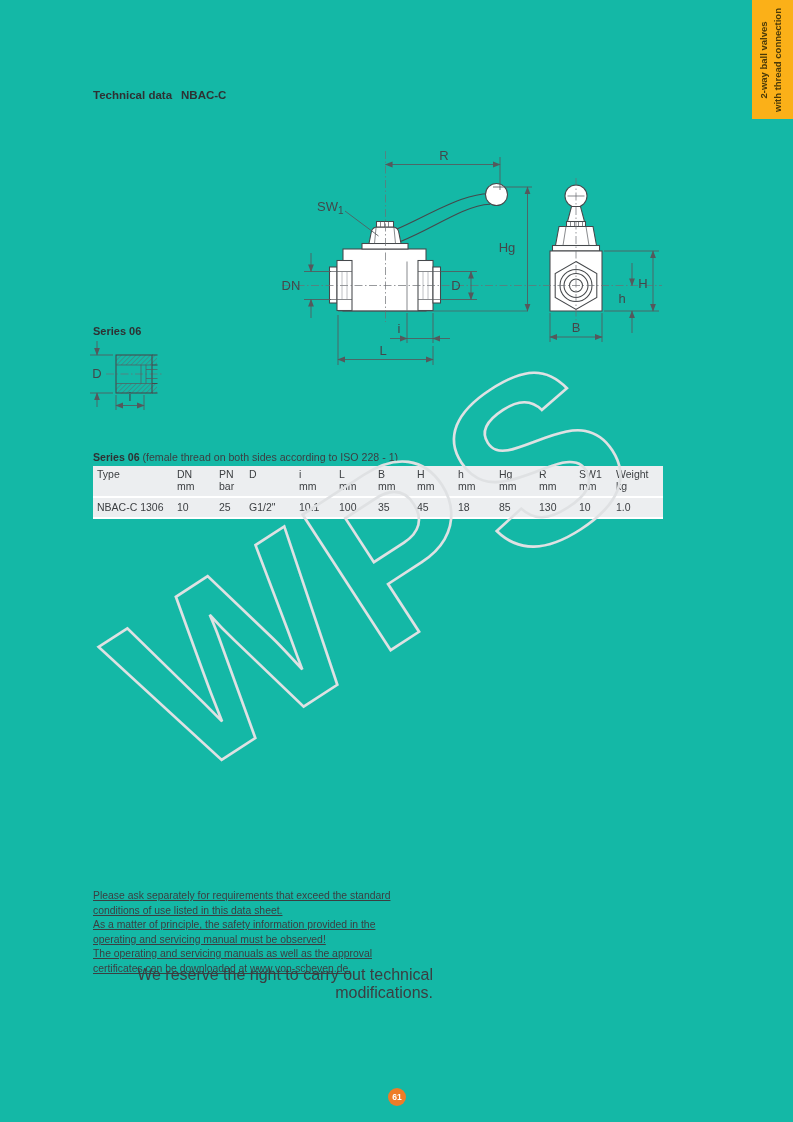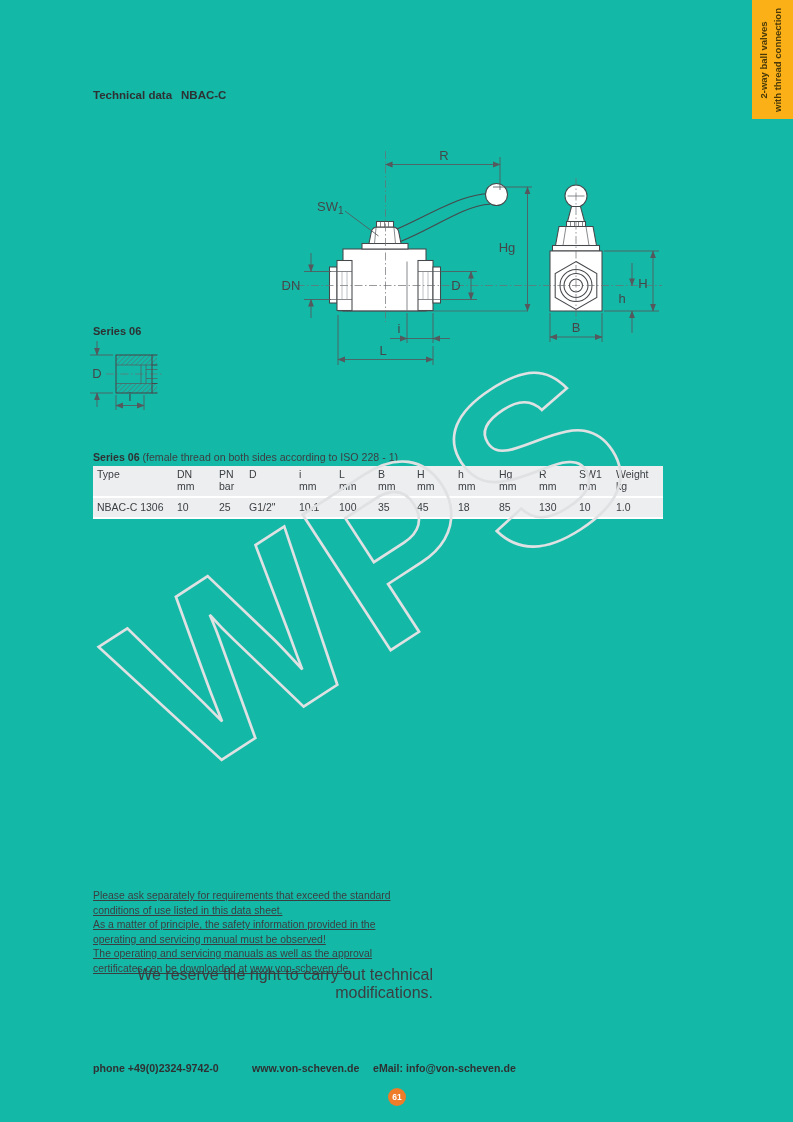--- a/index.html
+++ b/index.html
@@ -311,24 +311,19 @@
   </table>
 
   <div class="notes">Please ask separately for requirements that exceed the standard
 conditions of use listed in this data sheet.
 As a matter of principle, the safety information provided in the
 operating and servicing manual must be observed!
 The operating and servicing manuals as well as the approval
 certificates can be downloaded at www.von-scheven.de.</div>
   <div class="notes-reserve">We reserve the right to carry out technical modifications.</div>
 
-  <div class="footer">
-    <span class="f-phone">phone +49(0)2324-9742-0</span>
-    <span class="f-web">www.von-scheven.de</span>
-    <span class="f-email">eMail: info@von-scheven.de</span>
-  </div>
   <div class="page-badge">61</div>
 
   <svg class="watermark" width="793" height="1122" viewBox="0 0 793 1122">
     <text x="375" y="645" text-anchor="middle" transform="rotate(-33 375 565)" font-family="Liberation Sans, DejaVu Sans, sans-serif" font-size="235" font-weight="bold" letter-spacing="6" fill="none" stroke="#dfe1e3" stroke-width="2.6">WPS</text>
   </svg>
 
 </div>
 
 </body></html>

